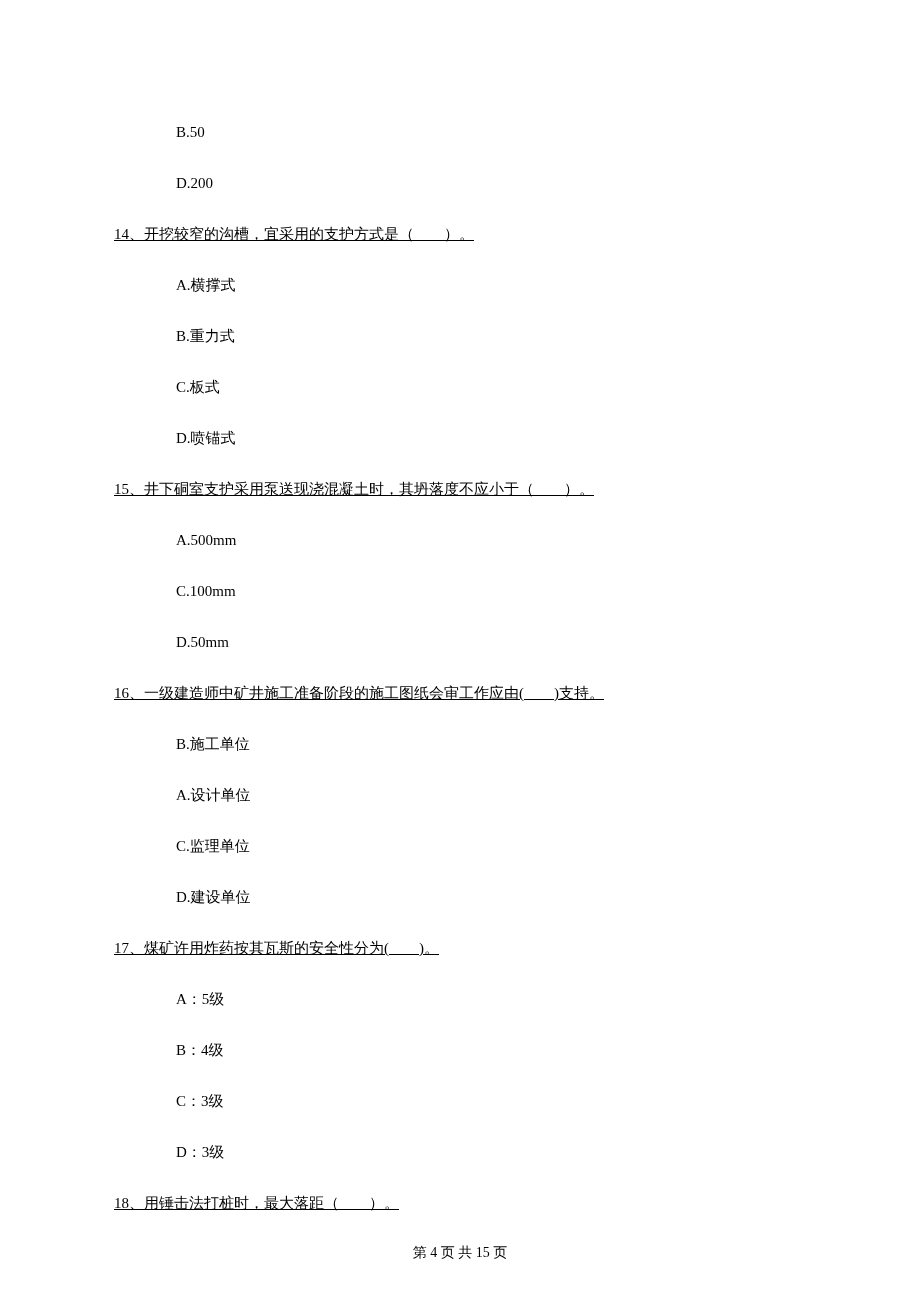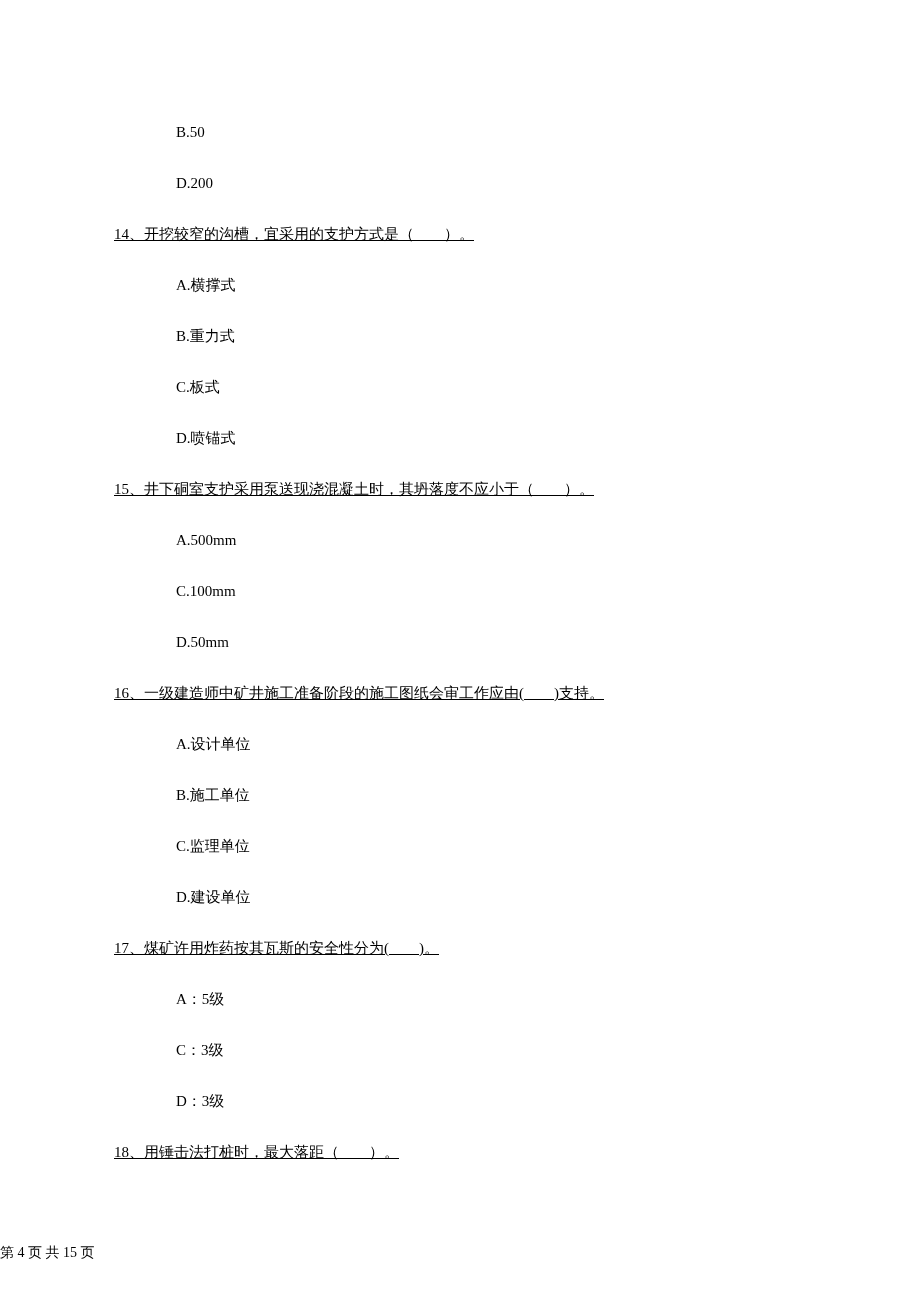--- a/index.html
+++ b/index.html
@@ -30,20 +30,21 @@
       padding-left: 0px;
       margin-bottom: 30px;
       line-height: 1.4;
       text-decoration: underline;
     }
     .footer {
       position: absolute;
       bottom: 40px;
       left: 0;
       width: 100%;
+      text-align: center;
       font-size: 14px;
     }
   </style>
 </head>
 <body>
 
 <div class="page-content">
 
   <div class="option">B.50</div>
   <div class="option">D.200</div>
@@ -53,27 +54,28 @@
   <div class="option">B.重力式</div>
   <div class="option">C.板式</div>
   <div class="option">D.喷锚式</div>
 
   <div class="question">15、井下硐室支护采用泵送现浇混凝土时，其坍落度不应小于（　　）。</div>
   <div class="option">A.500mm</div>
   <div class="option">C.100mm</div>
   <div class="option">D.50mm</div>
 
   <div class="question">16、一级建造师中矿井施工准备阶段的施工图纸会审工作应由(　　)支持。</div>
+  <div class="option">B.施工单位</div>
   <div class="option">A.设计单位</div>
-  <div class="option">B.施工单位</div>
   <div class="option">C.监理单位</div>
   <div class="option">D.建设单位</div>
 
   <div class="question">17、煤矿许用炸药按其瓦斯的安全性分为(　　)。</div>
   <div class="option">A：5级</div>
+  <div class="option">B：4级</div>
   <div class="option">C：3级</div>
   <div class="option">D：3级</div>
 
   <div class="question">18、用锤击法打桩时，最大落距（　　）。</div>
 
 </div>
 
 <div class="footer">第 4 页 共 15 页</div>
 
 </body></html>

